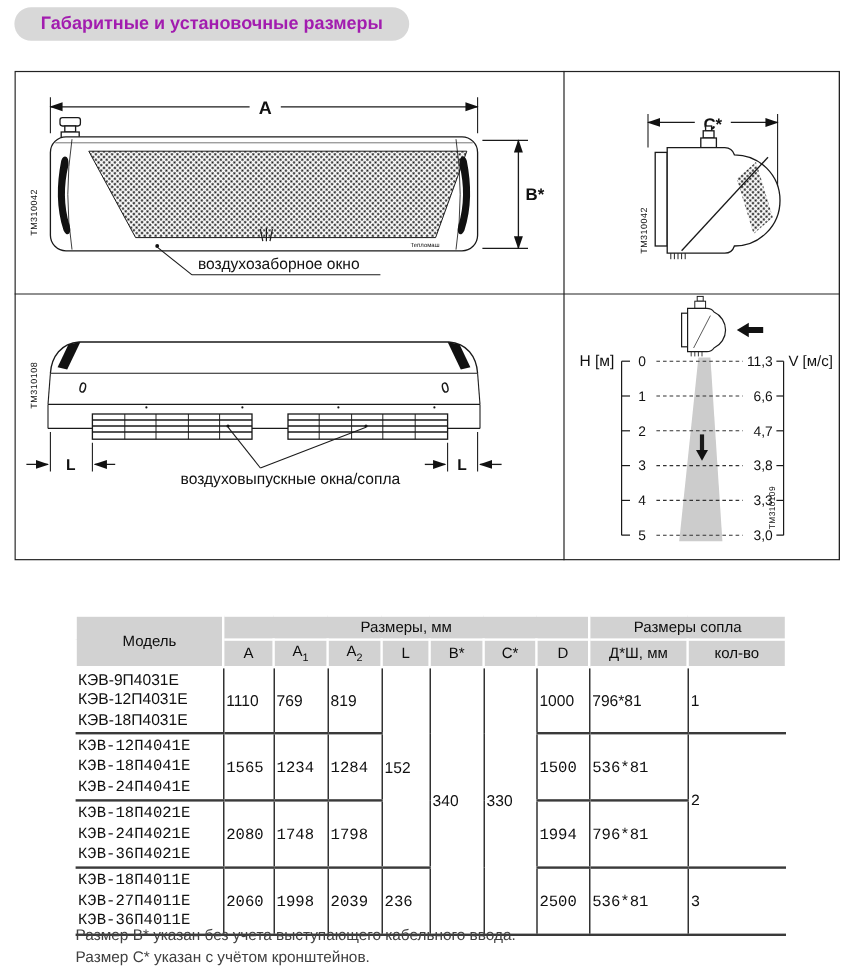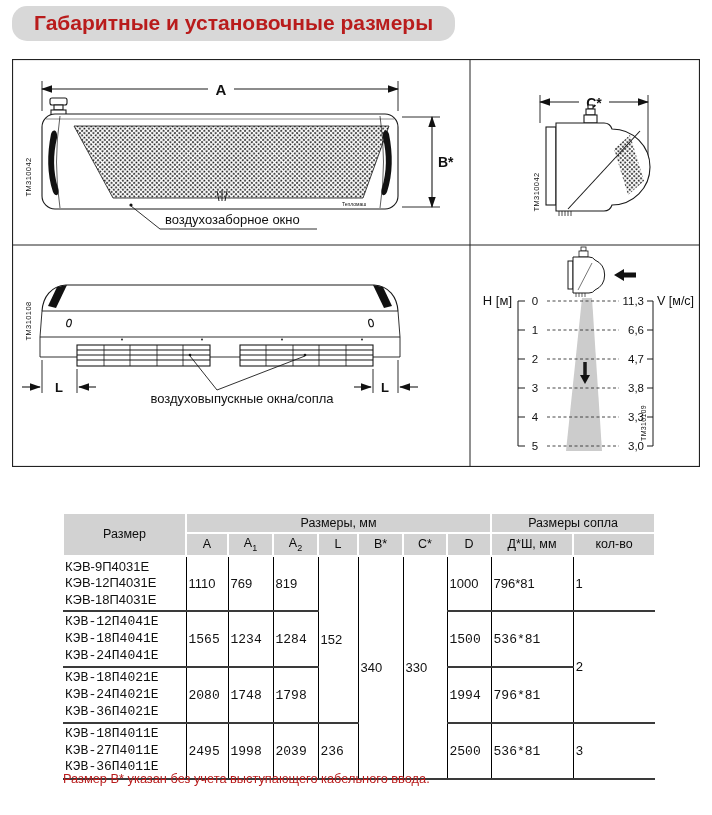--- a/index.html
+++ b/index.html
@@ -1,34 +1,34 @@
 <!DOCTYPE html>
 <html><head>
 <meta charset="utf-8">
 <style>
   html,body{margin:0;padding:0;background:#fff;}
   .page{position:relative;width:712px;height:815px;background:#fff;overflow:hidden;
         font-family:"Liberation Sans","DejaVu Sans",sans-serif;color:#111;}
   .title-pill{position:absolute;left:12px;top:6px;background:#d8d8d8;border-radius:15px;
-        padding:5px 22px 6px 22px;font-size:21px;font-weight:bold;color:#b91c1c;}
+        padding:5px 22px 6px 22px;font-size:15px;font-weight:bold;color:#a21caf;}
   .board{position:absolute;left:12px;top:59px;}
   
   .dim-table-wrap{position:absolute;left:62px;top:512px;width:592px;}
   table.dims{border-collapse:collapse;table-layout:fixed;width:592px;font-size:12.5px;
         border-bottom:2px solid #3a3a3a;}
   table.dims th{background:#d2d2d2;border:2px solid #fff;font-weight:normal;
         text-align:center;padding:2px 1px;font-size:12.5px;color:#0d0d0d;}
   table.dims td{border-left:1px solid #000;border-right:1px solid #000;
         text-align:left;vertical-align:middle;padding:2px 2px;font-size:13px;}
   table.dims td:first-child{border-left:none;}
   table.dims td:last-child{border-right:none;}
   table.dims tr.sep td{border-top:2px solid #3a3a3a;font-family:Liberation Mono, monospace;}
   td.model-cell{text-align:left;padding:3px 2px 3px 6px;font-size:12.8px;line-height:1.28;}
   sub{font-size:9px;}
-  .notes{position:absolute;left:63px;top:770px;font-size:12.8px;line-height:1.45;color:#b91c1c;}
+  .notes{position:absolute;left:63px;top:770px;font-size:12.8px;line-height:1.45;color:#404040;}
   svg text{fill:#111;}
 </style>
 </head>
 <body>
 
 <div class="page">
 
   <div class="title-pill">Габаритные и установочные размеры</div>
 
   <svg class="board" width="688" height="408" viewBox="0 0 688 408">
@@ -279,21 +279,21 @@
           <col style="width:45px">
         <col style="width:40px">
           <col style="width:45px">
           <col style="width:44px">
           <col style="width:44px">
         <col style="width:82px">
           <col style="width:82px">
       </colgroup>
       <thead>
         <tr>
-          <th rowspan="2">Размер</th>
+          <th rowspan="2">Модель</th>
           <th colspan="7">Размеры, мм</th>
           <th colspan="2">Размеры сопла</th>
         </tr>
         <tr>
           <th>А</th>
           <th><span>А</span><sub>1</sub></th>
           <th><span>А</span><sub>2</sub></th>
           <th>L</th>
           <th>B*</th>
           <th>C*</th>
@@ -343,29 +343,30 @@
           <td>1798</td>
           <td>1994</td>
           <td>796*81</td>
         </tr>
         <tr class="sep">
           <td class="model-cell">
             <div>КЭВ-18П4011Е</div>
               <div>КЭВ-27П4011Е</div>
               <div>КЭВ-36П4011Е</div>
           </td>
-          <td>2495</td>
+          <td>2060</td>
           <td>1998</td>
           <td>2039</td>
           <td>236</td>
           <td>2500</td>
           <td>536*81</td>
           <td>3</td>
         </tr>
       </tbody>
     </table>
   </div>
 
   <div class="notes">
     <div>Размер В* указан без учета выступающего кабельного ввода.</div>
+    <div>Размер С* указан с учётом кронштейнов.</div>
   </div>
 
 </div>
 
 </body></html>

